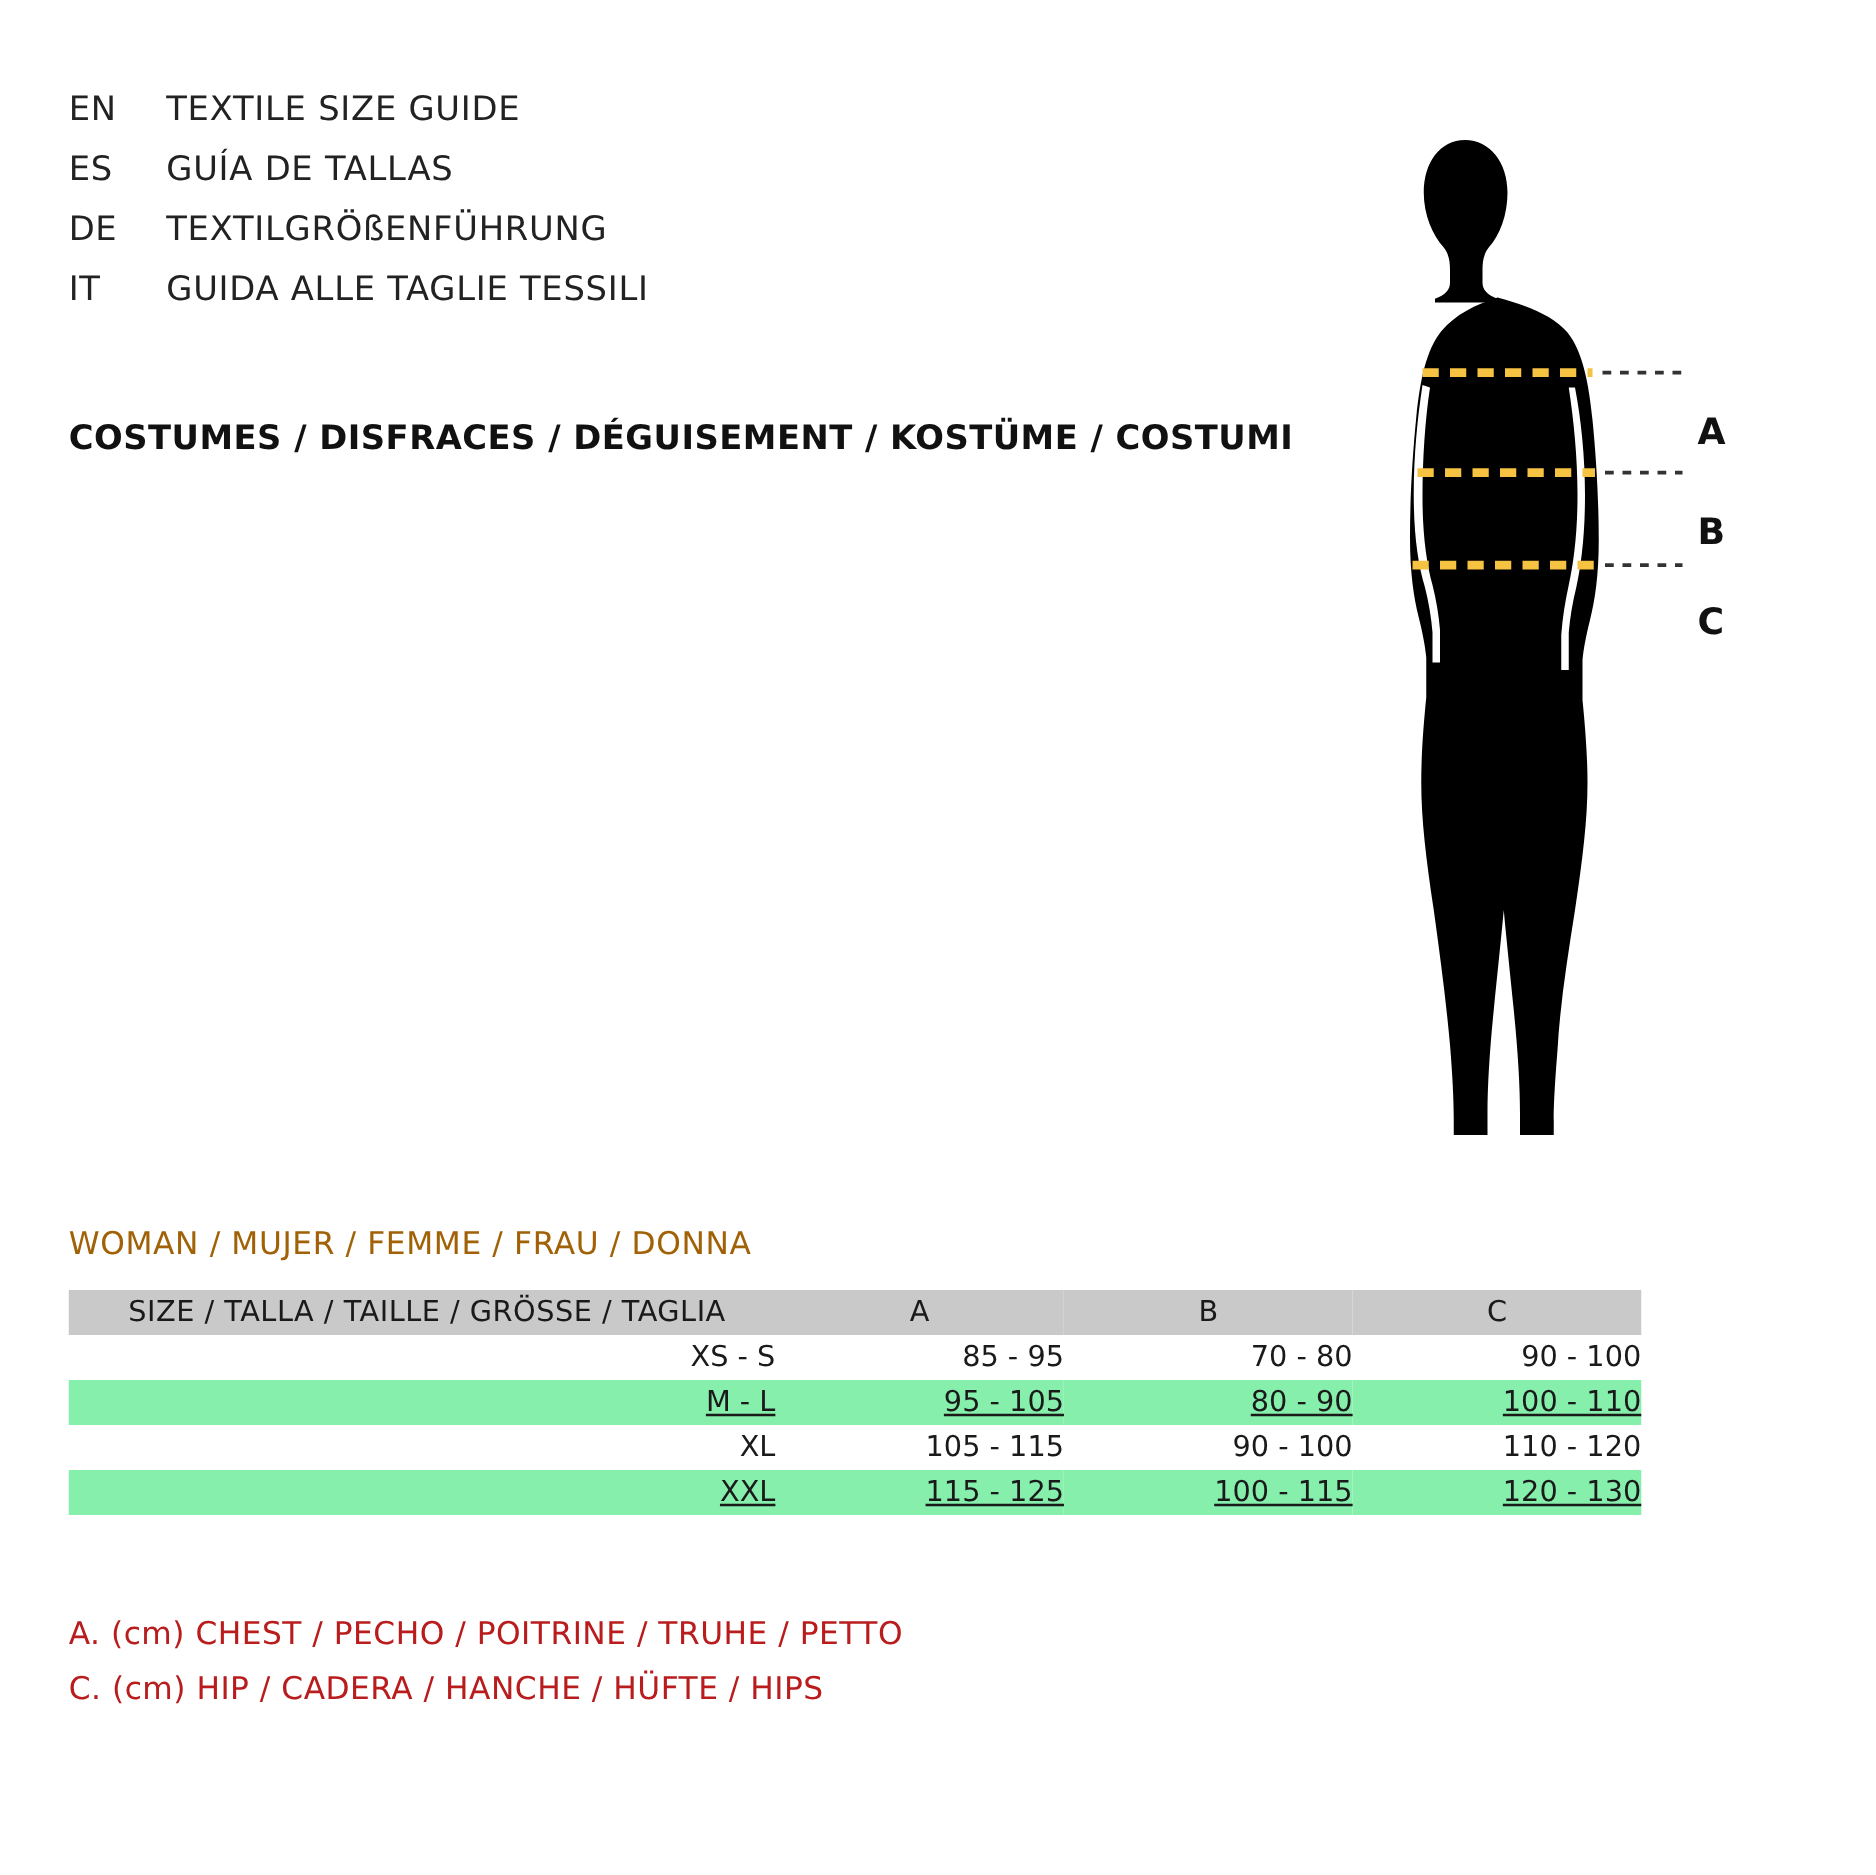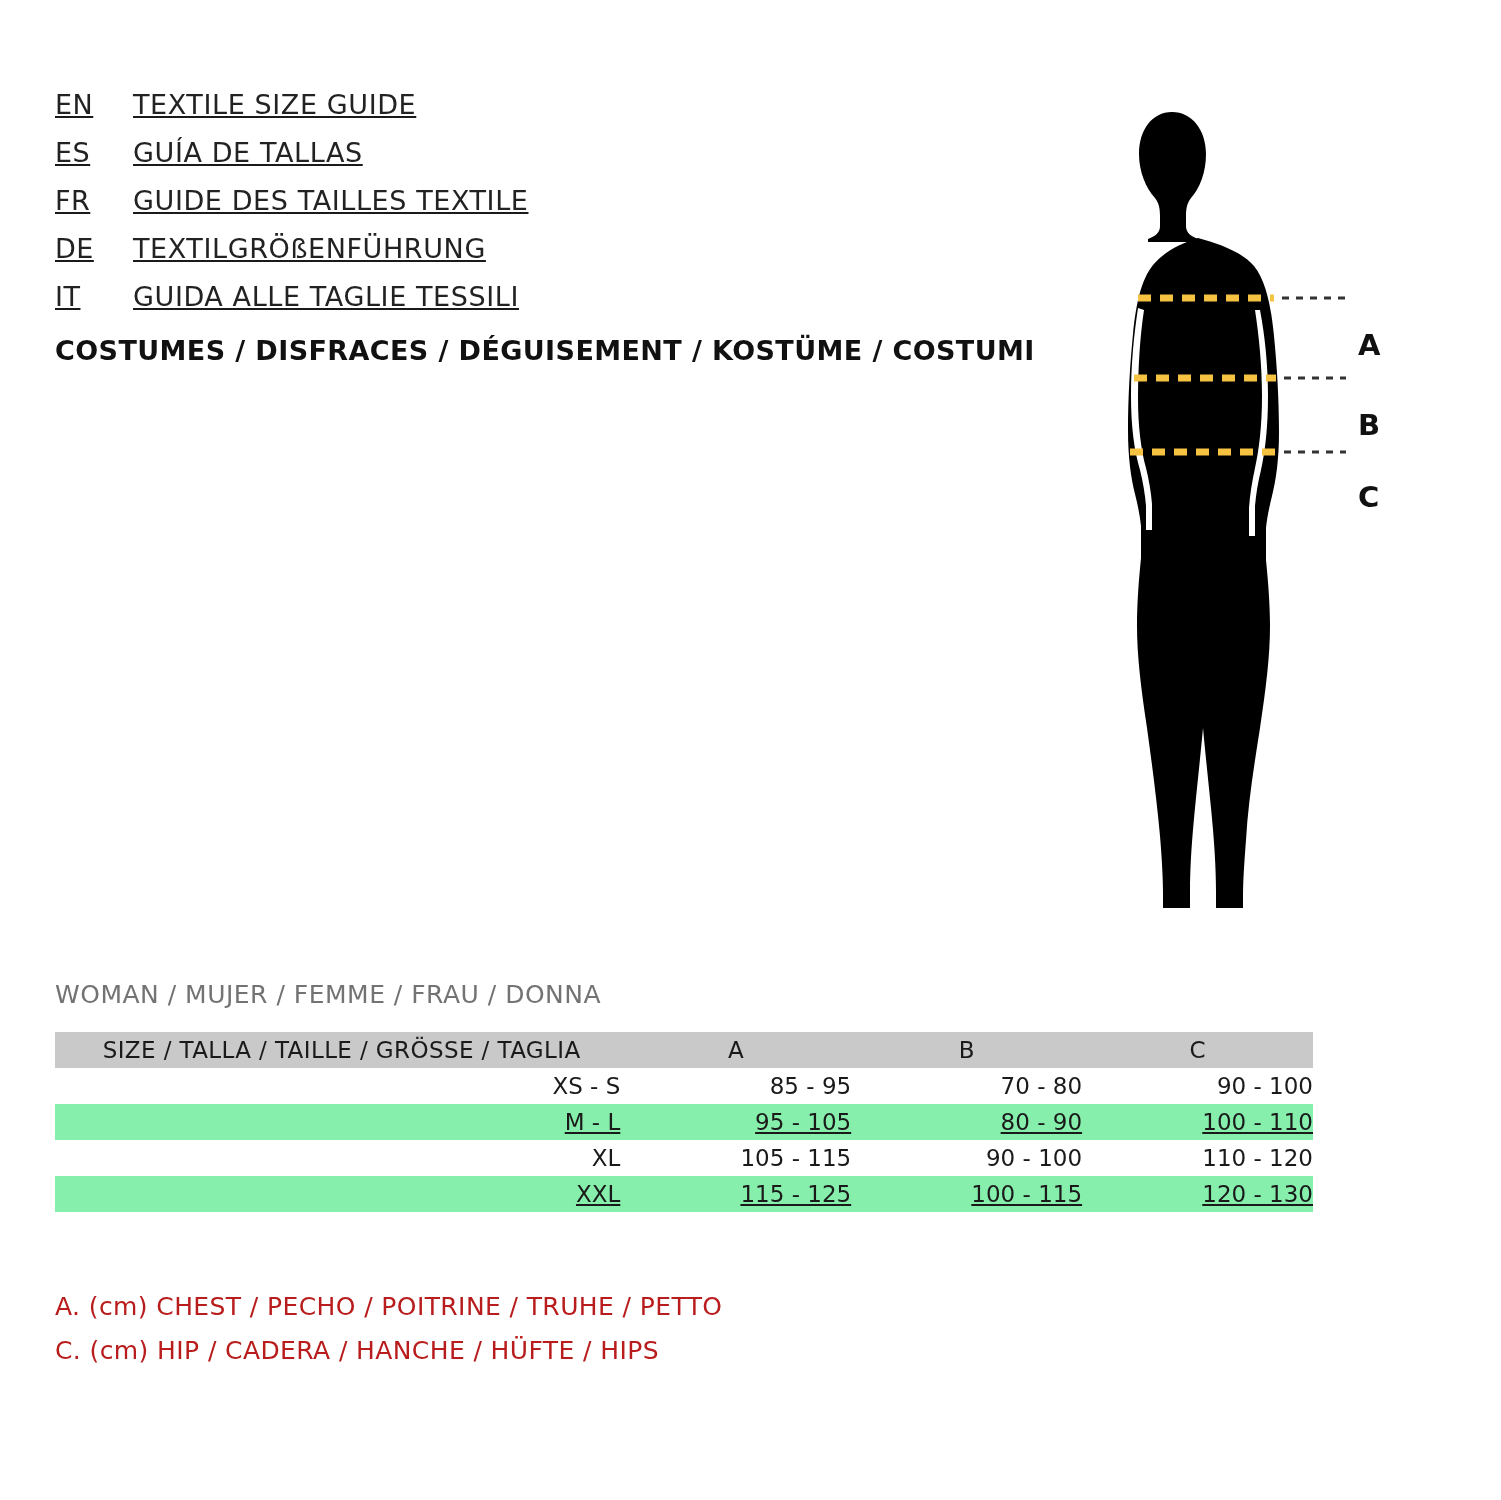--- a/index.html
+++ b/index.html
@@ -18,23 +18,22 @@
 
   
   #lang-block {
     position: absolute;
     left: 55px;
     top: 72px;
     width: 960px;
   }
   .lang-row {
     display: flex;
-    align-items: flex-end;
+    align-items: flex-start;
     height: 48px;
-    text-decoration: underline;
   }
   .lang-code {
     width: 78px;
     font-size: 27px;
     letter-spacing: 0.5px;
     color: #222;
   }
   .lang-text {
     font-size: 27px;
     letter-spacing: 0.6px;
@@ -75,21 +74,21 @@
   #label-b { left: 338px; top: 348px; }
   #label-c { left: 338px; top: 420px; }
 
   
   #woman-title {
     position: absolute;
     left: 55px;
     top: 980px;
     font-size: 25px;
     letter-spacing: 0.5px;
-    color: #737373;
+    color: #a16207;
     white-space: nowrap;
   }
   #size-table {
     position: absolute;
     left: 55px;
     top: 1032px;
     width: 1258px;
     border-collapse: collapse;
     font-size: 23px;
     color: #1a1a1a;
@@ -141,24 +140,20 @@
 <body>
 
 <div id="lang-block">
   <div class="lang-row">
     <span class="lang-code">EN</span>
     <span class="lang-text">TEXTILE SIZE GUIDE</span>
   </div>
   <div class="lang-row">
     <span class="lang-code">ES</span>
     <span class="lang-text">GUÍA DE TALLAS</span>
-  </div>
-  <div class="lang-row">
-    <span class="lang-code">FR</span>
-    <span class="lang-text">GUIDE DES TAILLES TEXTILE</span>
   </div>
   <div class="lang-row">
     <span class="lang-code">DE</span>
     <span class="lang-text">TEXTILGRÖßENFÜHRUNG</span>
   </div>
   <div class="lang-row">
     <span class="lang-code">IT</span>
     <span class="lang-text">GUIDA ALLE TAGLIE TESSILI</span>
   </div>
 </div>

